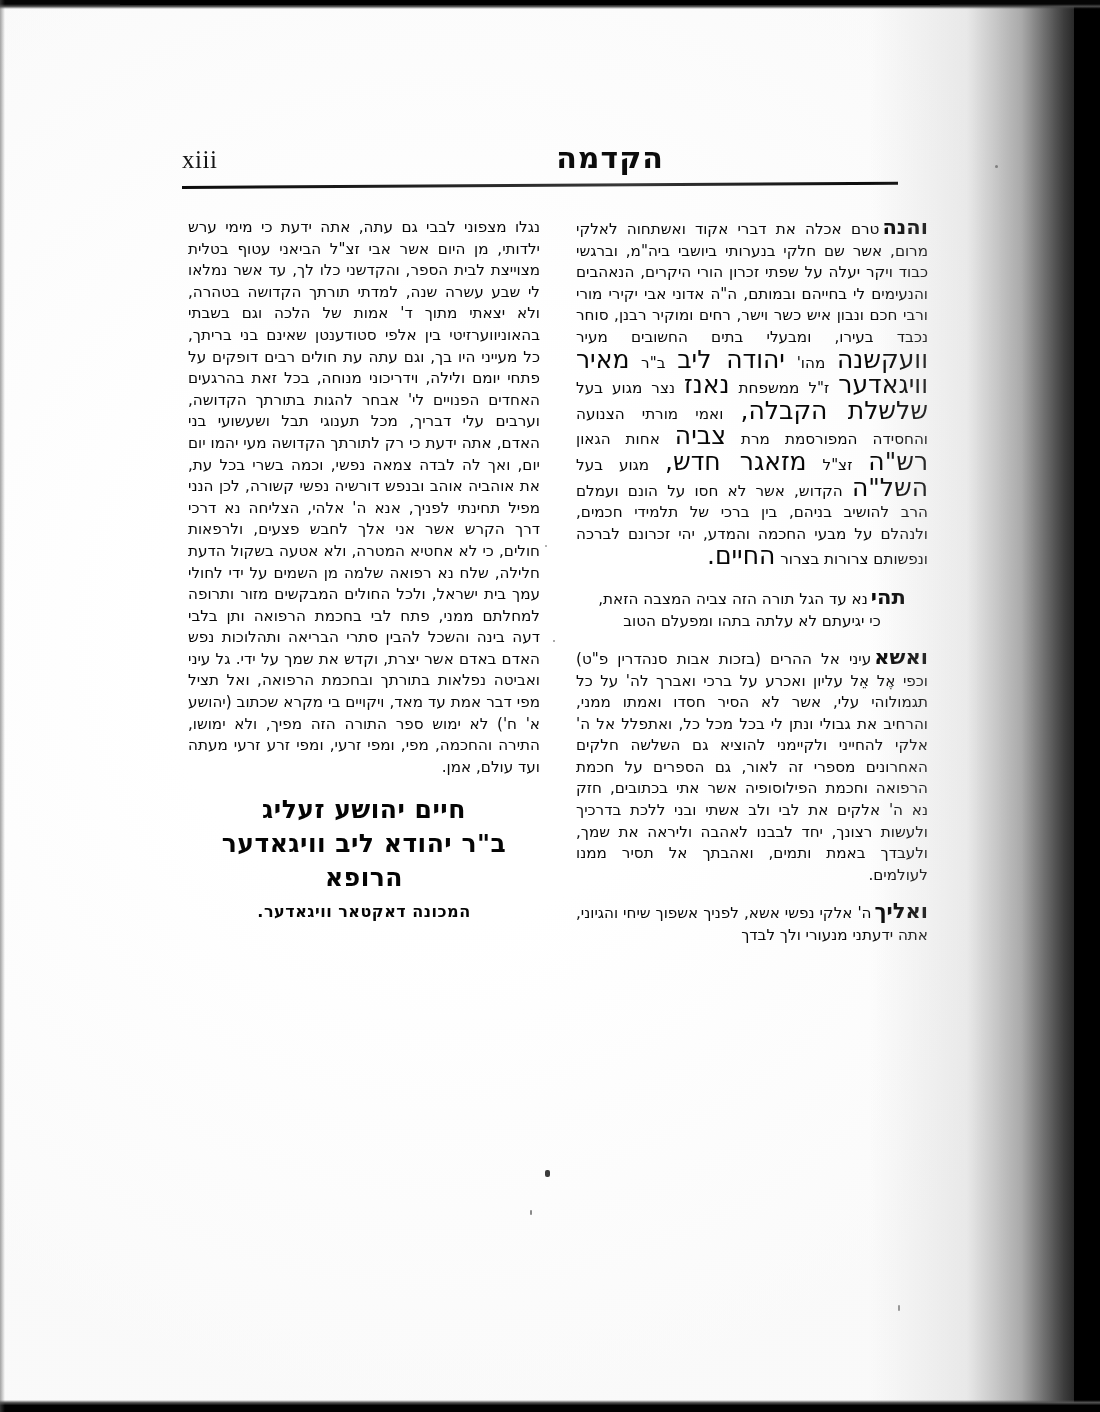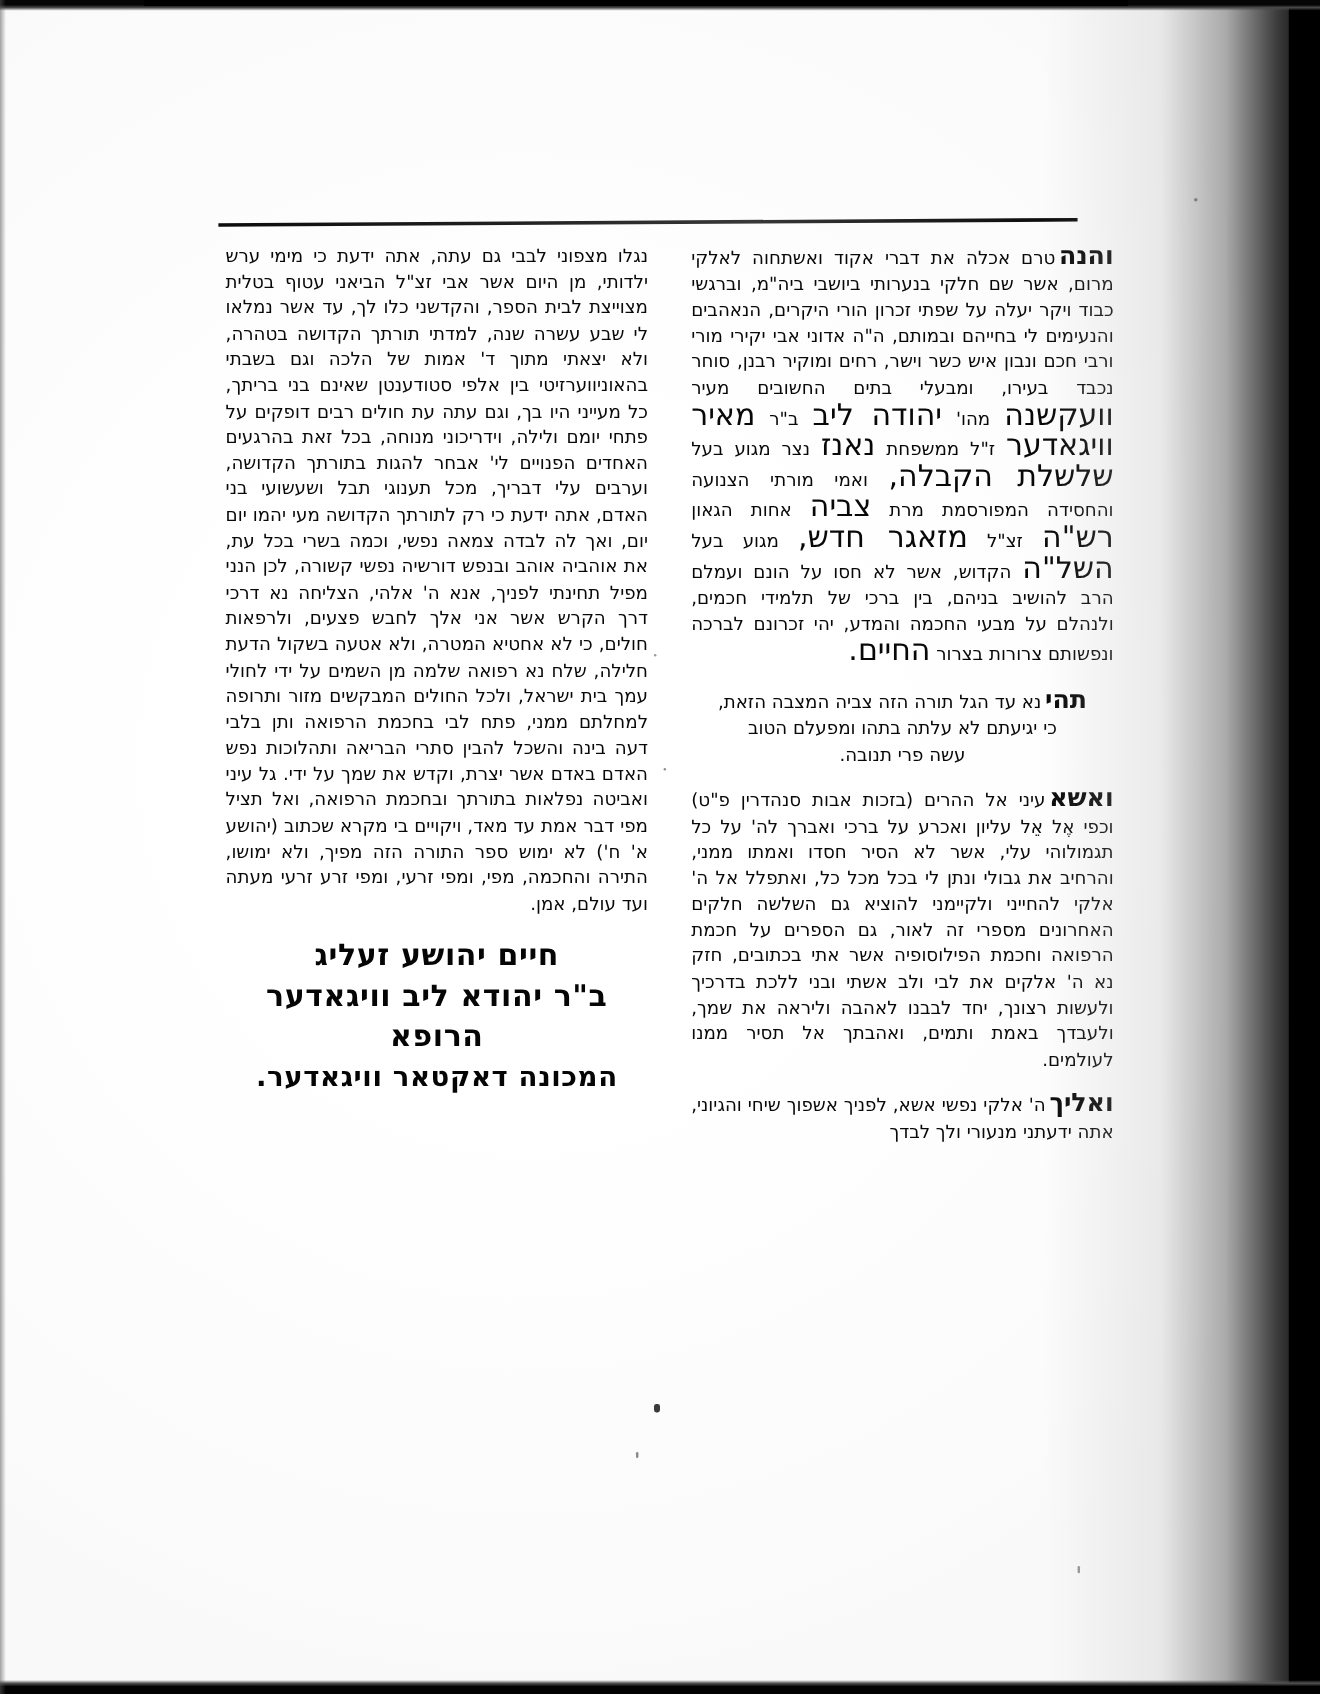--- a/index.html
+++ b/index.html
@@ -68,21 +68,21 @@
     transform:translateX(68px);
   }
   #header-rule{
     position:absolute;left:182px;top:186px;width:716px;height:3px;
     background:linear-gradient(90deg,#111 0%,#222 30%,#3b3b3b 62%,#1a1a1a 88%,#0d0d0d 100%);
     transform:rotate(-0.35deg);transform-origin:left center;
   }
 
   
   .col{
-    position:absolute;top:203px;
+    position:absolute;top:217px;
     direction:rtl;text-align:justify;
     font-family:"DejaVu Sans","Liberation Sans",sans-serif;
     color:#0d0d0d;
     font-size:15.2px;
     line-height:21.6px;
     -webkit-font-smoothing:none;
   }
   #col-right{right:172px;width:352px;}
   #col-left{right:560px;width:352px;}
 
@@ -104,43 +104,46 @@
     direction:rtl;text-align:center;
     font-size:12.4px;line-height:19px;color:#141414;
     margin-top:10px;
   }
   .sig{
     direction:rtl;text-align:center;color:#0a0a0a;
     font-weight:bold;
   }
   .sig-line1{font-size:25px;line-height:34px;letter-spacing:.5px;}
   .sig-line2{font-size:25px;line-height:34px;letter-spacing:.5px;}
-  .sig-line3{font-size:23px;line-height:34px;letter-spacing:.5px;}
+  .sig-line3{font-size:16px;line-height:34px;letter-spacing:.5px;}
 
   .verse{direction:rtl;text-align:center;font-size:15.2px;line-height:22px;}
 </style>
 </head>
 <body>
 
 <div id="page">
 
   <div class="paper-tint"></div>
 
+  <div id="header">
+    <div id="folio">xiii</div>
+    <div id="running-head">הקדמה</div>
+  </div>
   <div id="header-rule"></div>
 
   <div id="col-right" class="col">
 
     <p class="para">
       <span class="opener">והנה</span><span>טרם אכלה את דברי אקוד ואשתחוה לאלקי מרום, אשר שם חלקי בנערותי ביושבי ביה"מ, וברגשי כבוד ויקר יעלה על שפתי זכרון הורי היקרים, הנאהבים והנעימים לי בחייהם ובמותם, ה"ה אדוני אבי יקירי מורי ורבי חכם ונבון איש כשר וישר, רחים ומוקיר רבנן, סוחר נכבד בעירו, ומבעלי בתים החשובים מעיר </span><span class="bignames">וועקשנה</span><span> מהו' </span><span class="bignames">יהודה ליב</span><span> ב"ר </span><span class="bignames">מאיר וויגאדער</span><span> ז"ל ממשפחת </span><span class="bignames">נאנז</span><span> נצר מגוע בעל </span><span class="bignames">שלשלת הקבלה,</span><span> ואמי מורתי הצנועה והחסידה המפורסמת מרת </span><span class="bignames">צביה</span><span> אחות הגאון </span><span class="bignames">רש"ה</span><span> זצ"ל </span><span class="bignames">מזאגר חדש,</span><span> מגוע בעל </span><span class="bignames">השל"ה</span><span> הקדוש, אשר לא חסו על הונם ועמלם הרב להושיב בניהם, בין ברכי של תלמידי חכמים, ולנהלם על מבעי החכמה והמדע, יהי זכרונם לברכה ונפשותם צרורות בצרור </span><span class="bignames">החיים.</span>
     </p>
 
     <div class="para">
       <div class="verse"><span class="opener">תהי</span><span>נא עד הגל תורה הזה צביה המצבה הזאת,</span></div>
       <div class="verse">כי יגיעתם לא עלתה  בתהו ומפעלם הטוב</div>
-      <div class="verse">עשה פרי  תנובה.</div>
     </div>
 
     <p class="para">
       <span class="opener">ואשא</span><span>עיני אל ההרים (בזכות אבות סנהדרין פ"ט) וכפי אֶל אֵל עליון ואכרע על ברכי ואברך לה' על כל תגמולוהי עלי, אשר לא הסיר חסדו ואמתו ממני, והרחיב את גבולי ונתן לי בכל מכל כל, ואתפלל אל ה' אלקי להחייני ולקיימני להוציא גם השלשה חלקים האחרונים מספרי זה לאור, גם הספרים על חכמת הרפואה וחכמת הפילוסופיה אשר  אתי בכתובים, חזק נא ה' אלקים את לבי ולב אשתי ובני ללכת בדרכיך ולעשות רצונך, יחד לבבנו לאהבה וליראה את שמך, ולעבדך באמת ותמים, ואהבתך אל תסיר ממנו לעולמים.</span>
     </p>
 
     <p class="para last">
       <span class="opener">ואליך</span><span>ה' אלקי נפשי אשא, לפניך אשפוך שיחי והגיוני, אתה  ידעתני מנעורי ולך לבדך</span>
     </p>
 

